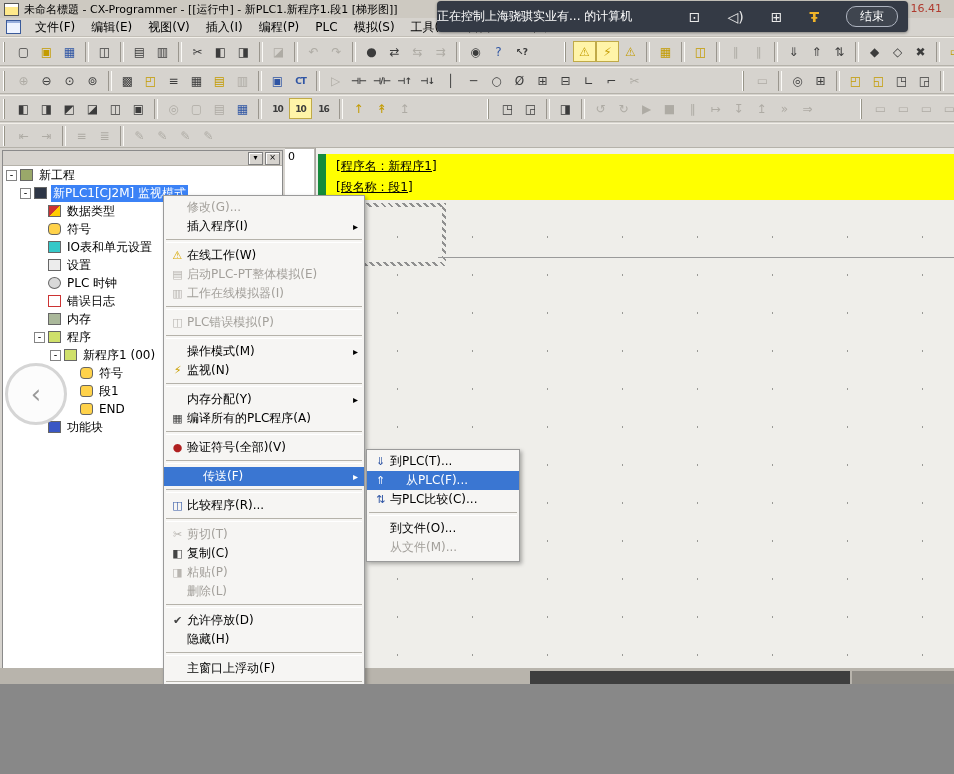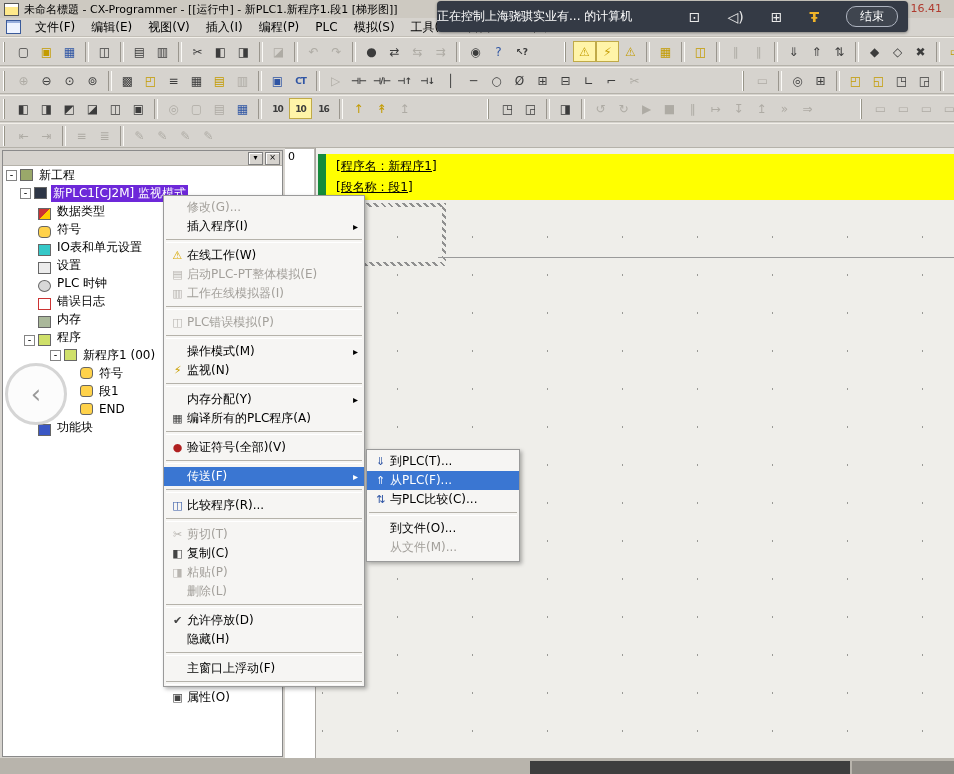--- a/index.html
+++ b/index.html
@@ -1,16 +1,16 @@
 <!DOCTYPE html>
 <html><head>
 <meta charset="utf-8">
 <style>
   html,body{margin:0;padding:0;background:#888;}
-  .screen{position:relative;width:954px;height:774px;background:#d6d3ce;overflow:hidden;
+  .screen{position:relative;width:954px;height:684px;background:#d6d3ce;overflow:hidden;
     font-family:"DejaVu Sans","Liberation Sans",sans-serif;font-size:12px;color:#000;}
   
   .titlebar{position:absolute;left:0;top:0;width:100%;height:18px;display:flex;align-items:center;
     background:#cdc9c1;border-bottom:1px solid #b7b3ab;}
   .app-icon{width:13px;height:11px;margin:0 5px 0 4px;background:#ffe98a;border:1px solid #555;
     box-shadow:inset 0 3px 0 #fff;}
   .title-text{font-size:11px;white-space:nowrap;}
   
   .menubar{position:absolute;left:0;top:18px;width:100%;height:18px;display:flex;align-items:center;
     background:#d6d3ce;border-bottom:1px solid #c2beb6;}
@@ -37,22 +37,22 @@
     border:1px solid #8a8a8a;box-sizing:border-box;overflow:hidden;}
   .tree-header{height:14px;background:#d6d3ce;border-bottom:1px solid #b5b2aa;display:flex;justify-content:flex-end;align-items:center;padding-right:2px;gap:2px;}
   .th-btn{width:13px;height:11px;background:#d6d3ce;border:1px solid #808080;box-shadow:inset 1px 1px 0 #fff;
     font-size:8px;line-height:9px;text-align:center;}
   .titem{display:flex;align-items:center;height:18px;white-space:nowrap;}
   .texp{width:9px;height:9px;flex:none;border:1px solid #848484;background:#fff;font-size:10px;line-height:7px;
     text-align:center;margin-right:3px;font-family:"DejaVu Sans Mono",monospace;}
   .texp:empty{border-color:transparent;background:transparent;}
   .ticon{width:13px;height:12px;flex:none;margin-right:4px;border:1px solid #666;background:#ddd;box-sizing:border-box;}
   .tlabel{padding:0 2px;}
-  .lvl0{padding-left:3px;} .lvl1{padding-left:17px;} .lvl2{padding-left:21px;align-items:flex-end;} .lvl3{padding-left:47px;} .lvl4{padding-left:63px;}
-  .sel .tlabel{background:#6d28d9;color:#fff;text-align:center;}
+  .lvl0{padding-left:3px;} .lvl1{padding-left:17px;} .lvl2{padding-left:31px;} .lvl3{padding-left:47px;} .lvl4{padding-left:63px;}
+  .sel .tlabel{background:#3b82f6;color:#fff;text-align:center;}
   .ic-project .ticon{background:#9aa86a;} .ic-plc .ticon{background:#2e3646;}
   .ic-datatype .ticon{background:linear-gradient(135deg,#c33 50%,#fc0 50%);}
   .ic-symbols .ticon{background:#ffd24a;border-radius:4px;}
   .ic-iotable .ticon{background:#35c8c8;} .ic-settings .ticon{background:#ececec;}
   .ic-memcard .ticon{background:#ffe98a;} .ic-errorlog .ticon{background:#fff;border-color:#c33;}
   .ic-clock .ticon{background:#d8d8d8;border-radius:50%;} .ic-memory .ticon{background:#aab89a;}
   .ic-program .ticon,.ic-program1 .ticon{background:#cfe06a;}
   .ic-section .ticon{background:#ffd24a;border-radius:3px;}
   .ic-funcblock .ticon{background:#3a57c4;}
   
@@ -91,21 +91,21 @@
   
   .cmenu{position:absolute;background:#f6f5f3;border:1px solid #9a9a9a;box-shadow:2px 2px 4px rgba(0,0,0,.3);
     padding:2px 0;z-index:50;box-sizing:border-box;}
   #context-menu{left:163px;top:195px;width:202px;height:492px;}
   #transfer-submenu{left:366px;top:449px;width:154px;height:113px;z-index:60;}
   .mi{display:flex;align-items:center;height:19px;padding:0 6px 0 4px;white-space:nowrap;}
   .mi-ic{width:19px;flex:none;text-align:center;font-size:11px;color:#444;}
   .mi-label{flex:1;}
   .mi-arrow{width:10px;flex:none;text-align:right;font-size:10px;}
   .mi.grayed{color:#a3a09b;} .mi.grayed .mi-ic{color:#b8b5b0;}
-  .mi.hl{background:#3a76d2;color:#fff;} .mi.hl .mi-ic,.mi.hl .mi-arrow{color:#fff;}
+  .mi.hl{background:#3a76d2;color:#fff;gap:16px;} .mi.hl .mi-ic,.mi.hl .mi-arrow{color:#fff;}
   .mi.sep{height:2px;padding:0;margin:3px 2px;border-top:1px solid #b5b2aa;border-bottom:1px solid #fff;}
   .mi.i-warn .mi-ic{color:#d8a800;} .mi.i-bolt .mi-ic{color:#caa000;} .mi.i-red .mi-ic{color:#b02020;}
   .mi.i-blue .mi-ic{color:#2f55a4;} .mi.i-chk .mi-ic{font-weight:bold;}
 </style>
 </head>
 <body>
 
 <div class="screen">
 
   <div class="titlebar">

